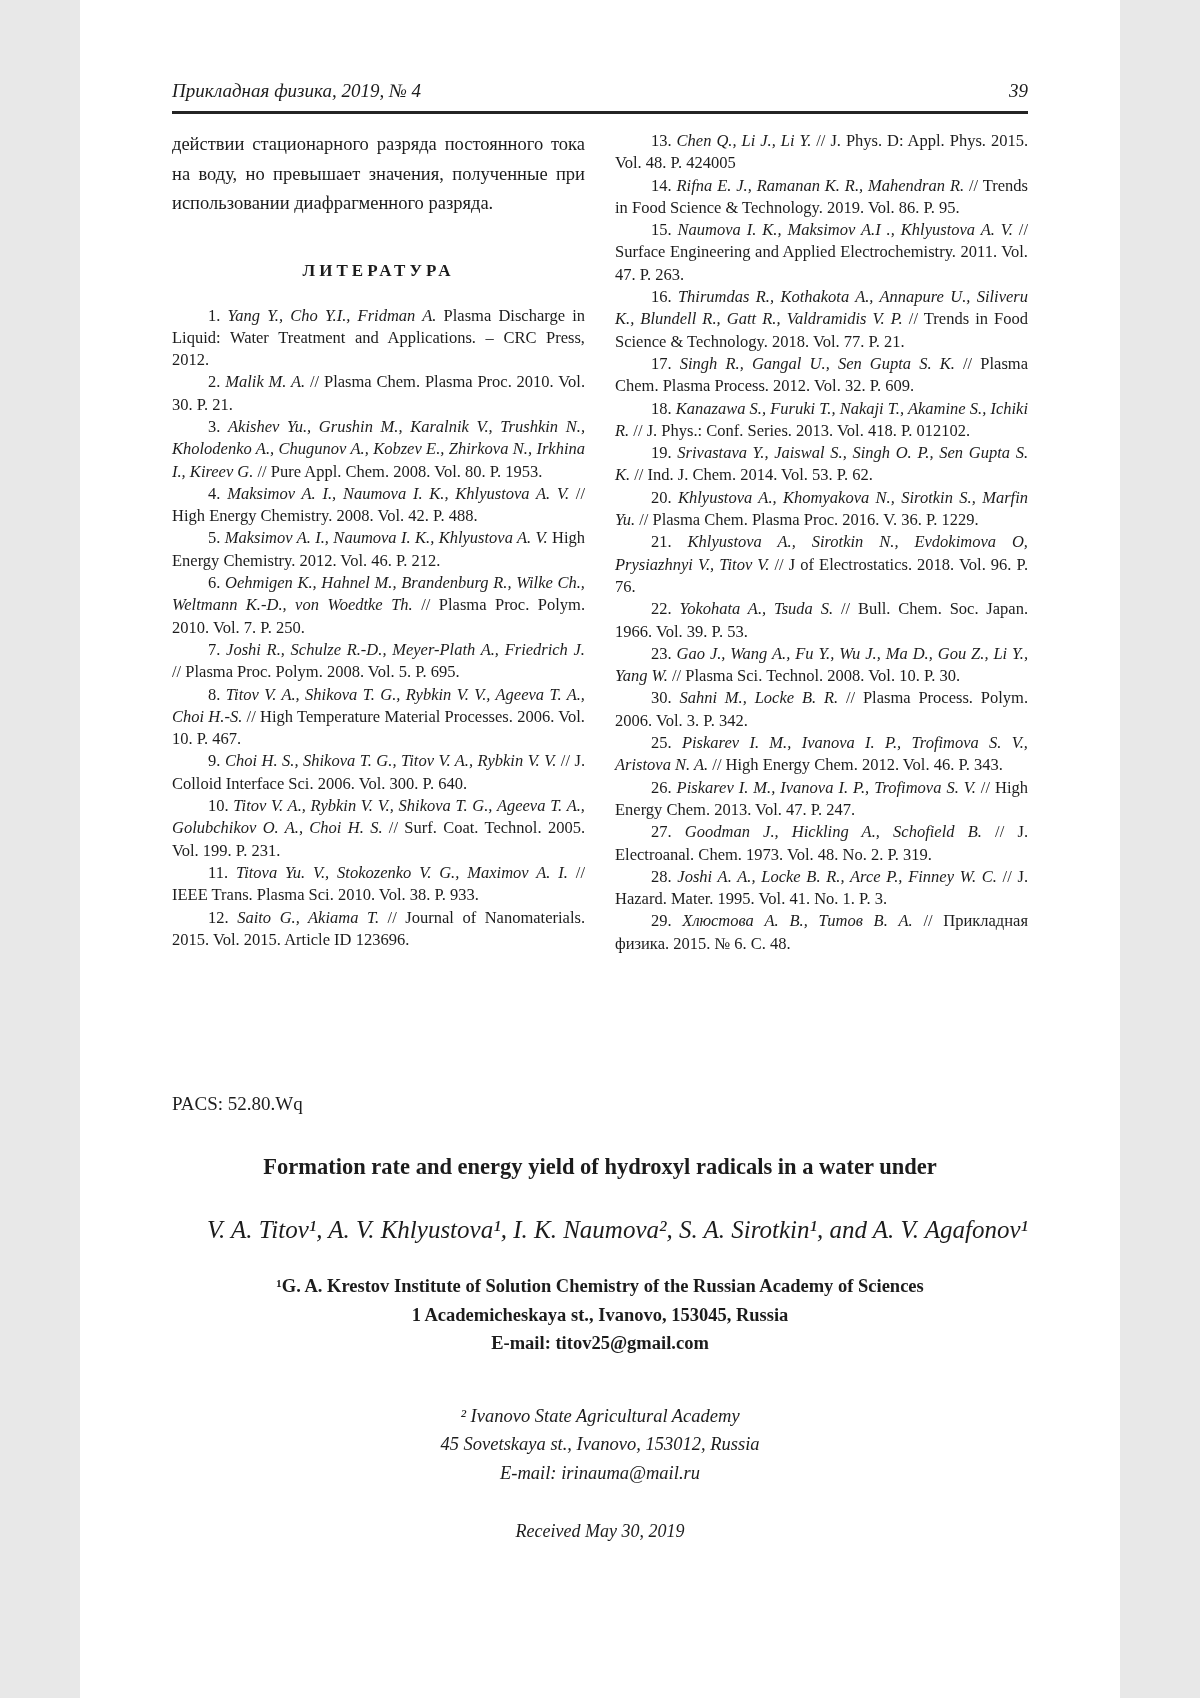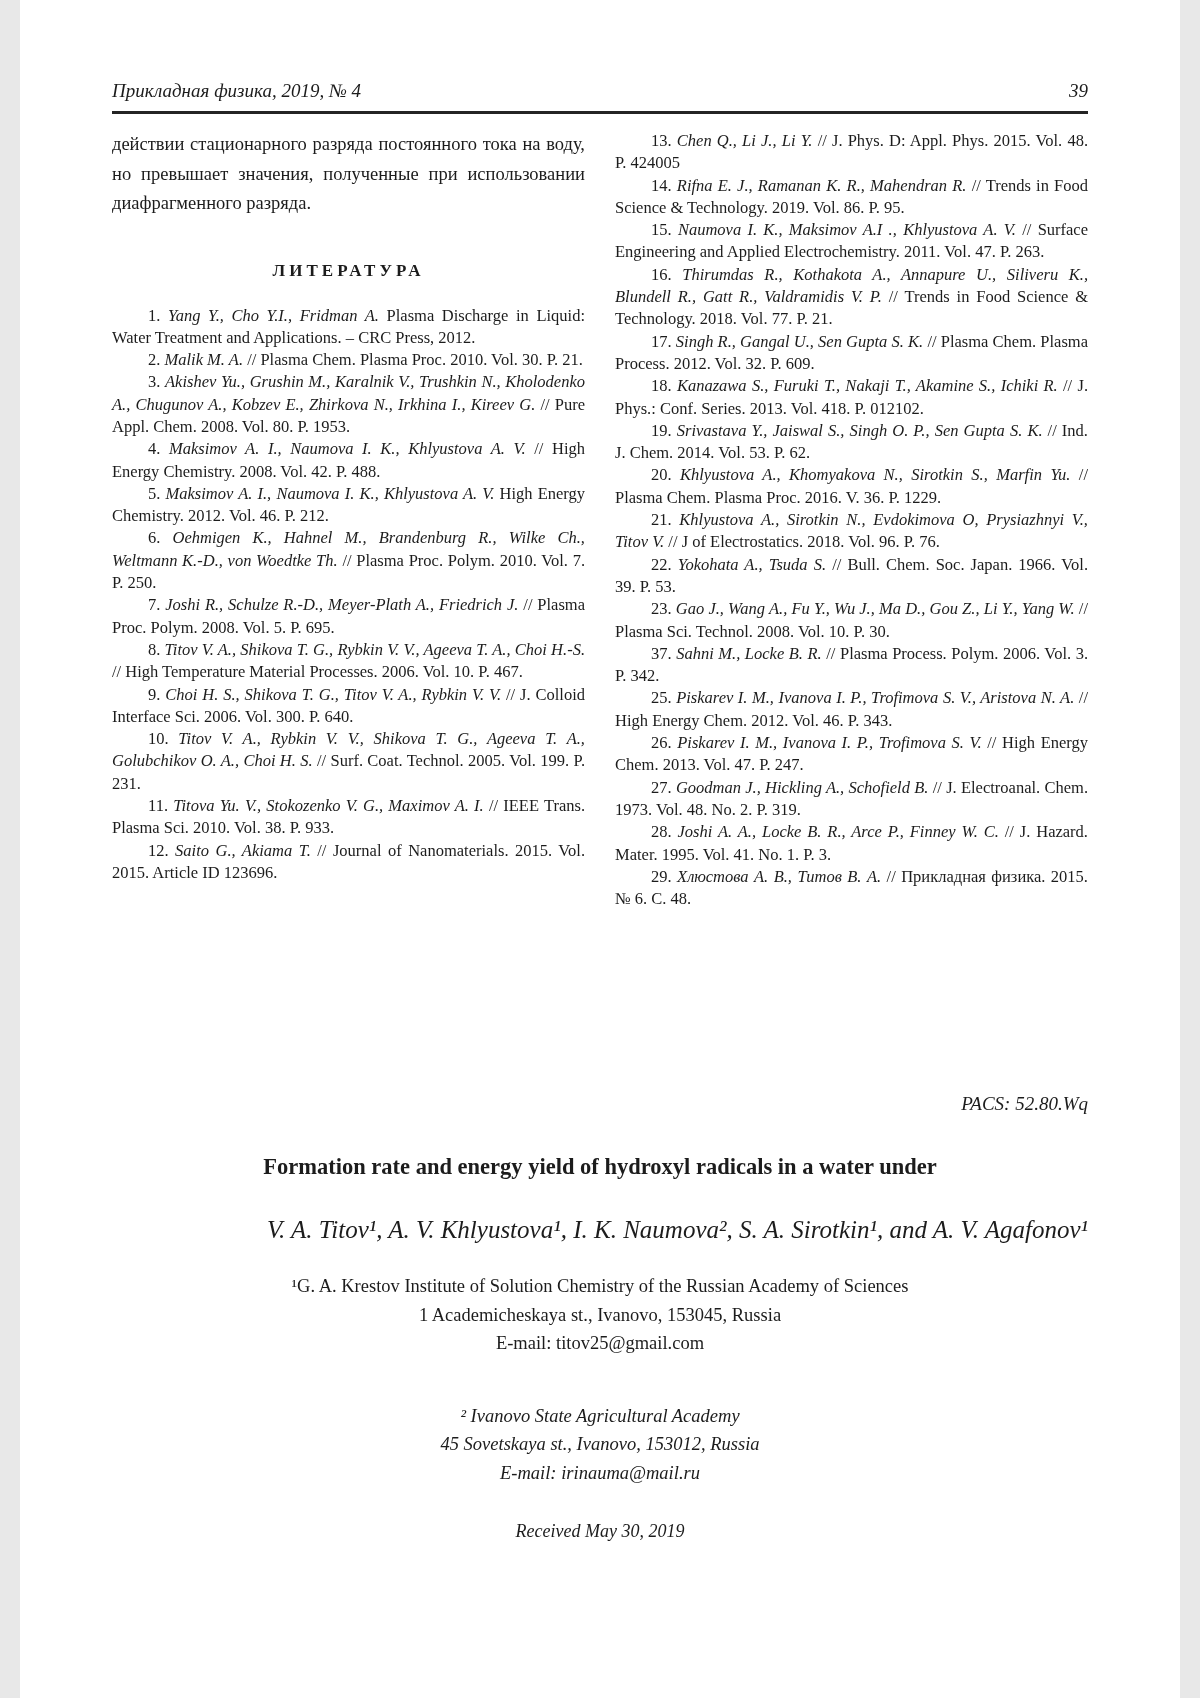--- a/index.html
+++ b/index.html
@@ -1,18 +1,18 @@
 <!DOCTYPE html>
 <html><head>
 <meta charset="utf-8">
 <style>
   html, body { margin: 0; padding: 0; background: #e8e8e8; }
   .page {
     position: relative;
-    width: 1160px;
+    width: 1040px;
     height: 1698px;
     margin: 0 auto;
     background: #ffffff;
     color: #1c1c1c;
     font-family: "Liberation Serif", "DejaVu Serif", serif;
     box-sizing: border-box;
     padding: 80px 92px 0 92px;
     overflow: hidden;
   }
   .header {
@@ -53,41 +53,41 @@
     text-align: justify;
     text-indent: 36px;
   }
   .ref-authors { font-style: italic; }
   .article-head {
     position: absolute;
     left: 92px;
     right: 92px;
     top: 1093px;
   }
-  .pacs { text-align: right; font-size: 19px; font-style: italic; }
+  .pacs { text-align: left; font-size: 19px; }
   .title {
     margin: 36px 0 0 0;
     text-align: center;
     font-size: 22.5px;
     line-height: 31px;
     font-weight: bold;
   }
   .title .title-line { display: block; }
   .authors {
     margin-top: 34px;
     text-align: right;
     font-style: italic;
     font-size: 25px;
   }
   .affiliation {
     text-align: center;
     font-size: 18.5px;
     line-height: 28.5px;
   }
-  .affiliation-1 { margin-top: 28px; }
+  .affiliation-1 { margin-top: 28px; font-weight: bold; }
   .affiliation-2 { margin-top: 44px; font-style: italic; }
   .received {
     margin-top: 34px;
     text-align: center;
     font-style: italic;
     font-size: 18px;
   }
 </style>
 </head>
 <body>
@@ -240,21 +240,21 @@
     <span class="ref-text">// Bull. Chem. Soc. Japan. 1966. Vol. 39. P. 53.</span>
   </p>
 
   <p class="ref">
     <span class="ref-num">23.</span>
     <span class="ref-authors">Gao J., Wang A., Fu Y., Wu J., Ma D., Gou Z., Li Y., Yang W.</span>
     <span class="ref-text">// Plasma Sci. Technol. 2008. Vol. 10. P. 30.</span>
   </p>
 
   <p class="ref">
-    <span class="ref-num">37.</span>
+    <span class="ref-num">30.</span>
     <span class="ref-authors">Sahni M., Locke B. R.</span>
     <span class="ref-text">// Plasma Process. Polym. 2006. Vol. 3. P. 342.</span>
   </p>
 
   <p class="ref">
     <span class="ref-num">25.</span>
     <span class="ref-authors">Piskarev I. M., Ivanova I. P., Trofimova S. V., Aristova N. A.</span>
     <span class="ref-text">// High Energy Chem. 2012. Vol. 46. P. 343.</span>
   </p>
 

